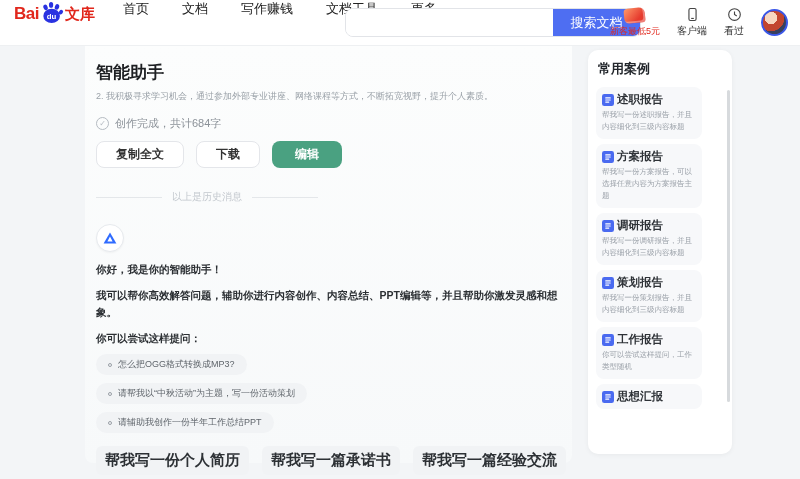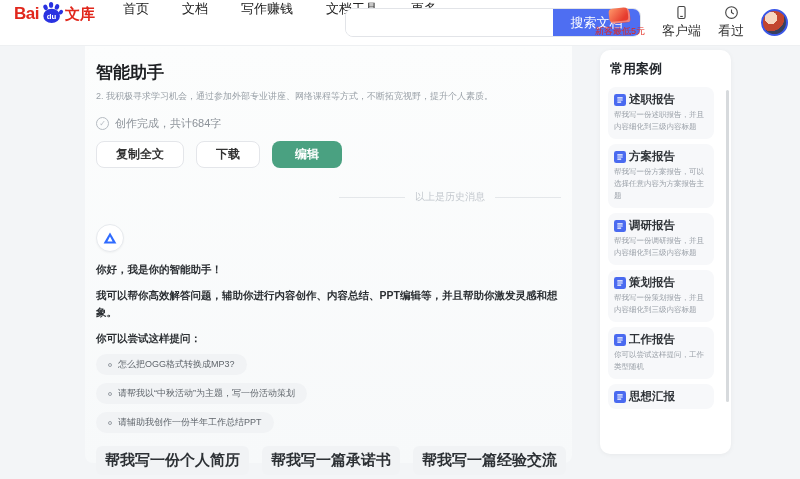--- a/index.html
+++ b/index.html
@@ -14,54 +14,54 @@
   .logo-wk { color:#e1271c; font-weight:700; font-size:15px; }
   .nav { display:flex; gap:33px; margin-left:28px; }
   .nav-item { font-size:13px; color:#222; cursor:pointer; text-decoration:none; }
   .search { position:absolute; left:345px; top:8px; width:296px; height:29px; display:flex; border:1px solid #e2e4e8; border-radius:8px; overflow:hidden; background:#fff; }
   .search input { flex:1; border:none; outline:none; padding:0 12px; font-size:12px; color:#333; }
   .search-btn { width:87px; border:none; background:#4e6ef2; color:#fff; font-size:13px; cursor:pointer; }
   .hdr-right { position:absolute; right:12px; top:0; height:45px; display:flex; align-items:center; gap:17px; }
   .promo { display:flex; flex-direction:column; align-items:center; cursor:pointer; }
   .promo-icon { width:21px; height:15px; border-radius:4px 6px 3px 5px; background:linear-gradient(135deg,#ff9a6b 0%,#e63b2e 70%); transform:rotate(-6deg); box-shadow:inset -2px -2px 0 rgba(255,255,255,.35); }
   .promo-text { font-size:9px; color:#e1271c; margin-top:2px; white-space:nowrap; }
-  .hicon { display:flex; flex-direction:column; align-items:center; gap:2px; font-size:13px; color:#333; cursor:pointer; }
+  .hicon { display:flex; flex-direction:column; align-items:center; gap:2px; font-size:10px; color:#333; cursor:pointer; }
   .avatar { width:27px; height:27px; border-radius:50%; border:2px solid #3b57e8; background:radial-gradient(circle at 35% 30%, #f7d6c0 0 28%, #c2452f 29% 60%, #37405e 61% 100%); cursor:pointer; }
 
   
   .main { position:relative; height:434px; }
   .chat-col { position:absolute; left:85px; top:0; width:487px; height:418px; padding:0 11px; background:linear-gradient(180deg,#fcfdfd 0%,#f7f9fa 100%); border-radius:0 0 8px 8px; }
 
   .chat-title { padding-top:16px; font-size:17px; font-weight:700; color:#1d1f22; }
   .history-line { margin-top:6px; font-size:9px; color:#9aa1a8; white-space:nowrap; overflow:hidden; }
   .status-row { margin-top:13px; display:flex; align-items:center; gap:6px; font-size:11px; color:#8b9198; }
   .check-circle { width:13px; height:13px; border:1px solid #b5bbc2; border-radius:50%; display:flex; align-items:center; justify-content:center; font-size:8px; color:#b5bbc2; }
   .btn-row { margin-top:10px; display:flex; gap:12px; }
   .btn { height:27px; border-radius:8px; font-size:12px; font-weight:600; display:flex; align-items:center; padding:0 19px; cursor:pointer; }
   .btn.plain { background:#fff; border:1px solid #e4e6ea; color:#333; }
   .btn.green { background:#4aa181; border:none; color:#fff; padding:0 23px; }
-  .divider { margin-top:22px; display:flex; align-items:center; justify-content:flex-end; gap:10px; font-size:10px; color:#c3c8ce; }
+  .divider { margin-top:22px; display:flex; align-items:center; justify-content:flex-start; gap:10px; font-size:10px; color:#c3c8ce; }
   .divider .line { width:66px; height:1px; background:#e4e7ea; }
 
   .msg { margin-top:20px; }
   .bot-avatar { width:28px; height:28px; border-radius:50%; background:#fff; border:1px solid #e7eaee; display:flex; align-items:center; justify-content:center; box-shadow:0 1px 2px rgba(0,0,0,.04); }
   .greet { margin-top:9px; font-size:10.5px; font-weight:700; color:#2b2f33; line-height:17px; }
   .suggestions { margin-top:7px; }
   .chip { display:flex; align-items:center; gap:6px; width:fit-content; background:#f1f3f5; border-radius:13px; padding:4px 12px; font-size:9px; color:#5f656b; margin-bottom:8px; cursor:pointer; }
   .chip .dot { width:4px; height:4px; border:1px solid #9aa0a7; border-radius:50%; flex:none; }
 
   .quick-row { margin-top:13px; display:flex; gap:13px; }
   .qp { background:#f1f3f5; border-radius:6px; padding:5px 9px; font-size:15px; font-weight:700; color:#2d3135; cursor:pointer; white-space:nowrap; }
 
   .input-box { margin-top:9px; height:64px; background:#fff; border-radius:8px; position:relative; box-shadow:0 1px 3px rgba(0,0,0,.05); }
   .input-box textarea { width:calc(100% - 50px); height:34px; border:none; outline:none; resize:none; background:transparent; padding:9px 12px; font-size:11px; color:#333; font-family:inherit; }
   .input-box textarea::placeholder { color:#b9bfc7; }
 
   
-  .sidebar { position:absolute; left:588px; top:5px; width:131px; height:404px; background:#fff; border-radius:10px; box-shadow:0 1px 5px rgba(0,0,0,.05); padding:8px 6px 6px 8px; overflow:hidden;margin-left:12px; }
+  .sidebar { position:absolute; left:588px; top:5px; width:144px; height:404px; background:#fff; border-radius:10px; box-shadow:0 1px 5px rgba(0,0,0,.05); padding:8px 6px 6px 8px; overflow:hidden; }
   .sb-title { font-size:13px; font-weight:700; color:#23272c; margin:2px 0 9px 2px; }
   .case-card { background:#f7f8fa; border-radius:8px; padding:6px 5px 6px 6px; margin-bottom:5px; cursor:pointer; width:106px; }
   .case-head { display:flex; align-items:center; gap:3px; font-size:11.5px; font-weight:700; color:#2e3237; line-height:13px; }
   .case-head svg { flex:none; }
   .case-desc { margin-top:3px; font-size:7.5px; color:#9aa0a8; line-height:12px; }
   .sb-scroll { position:absolute; right:2px; top:40px; width:3px; height:312px; background:#d7dadd; border-radius:2px; cursor:pointer; }
 </style>
 </head>
 <body>
 

